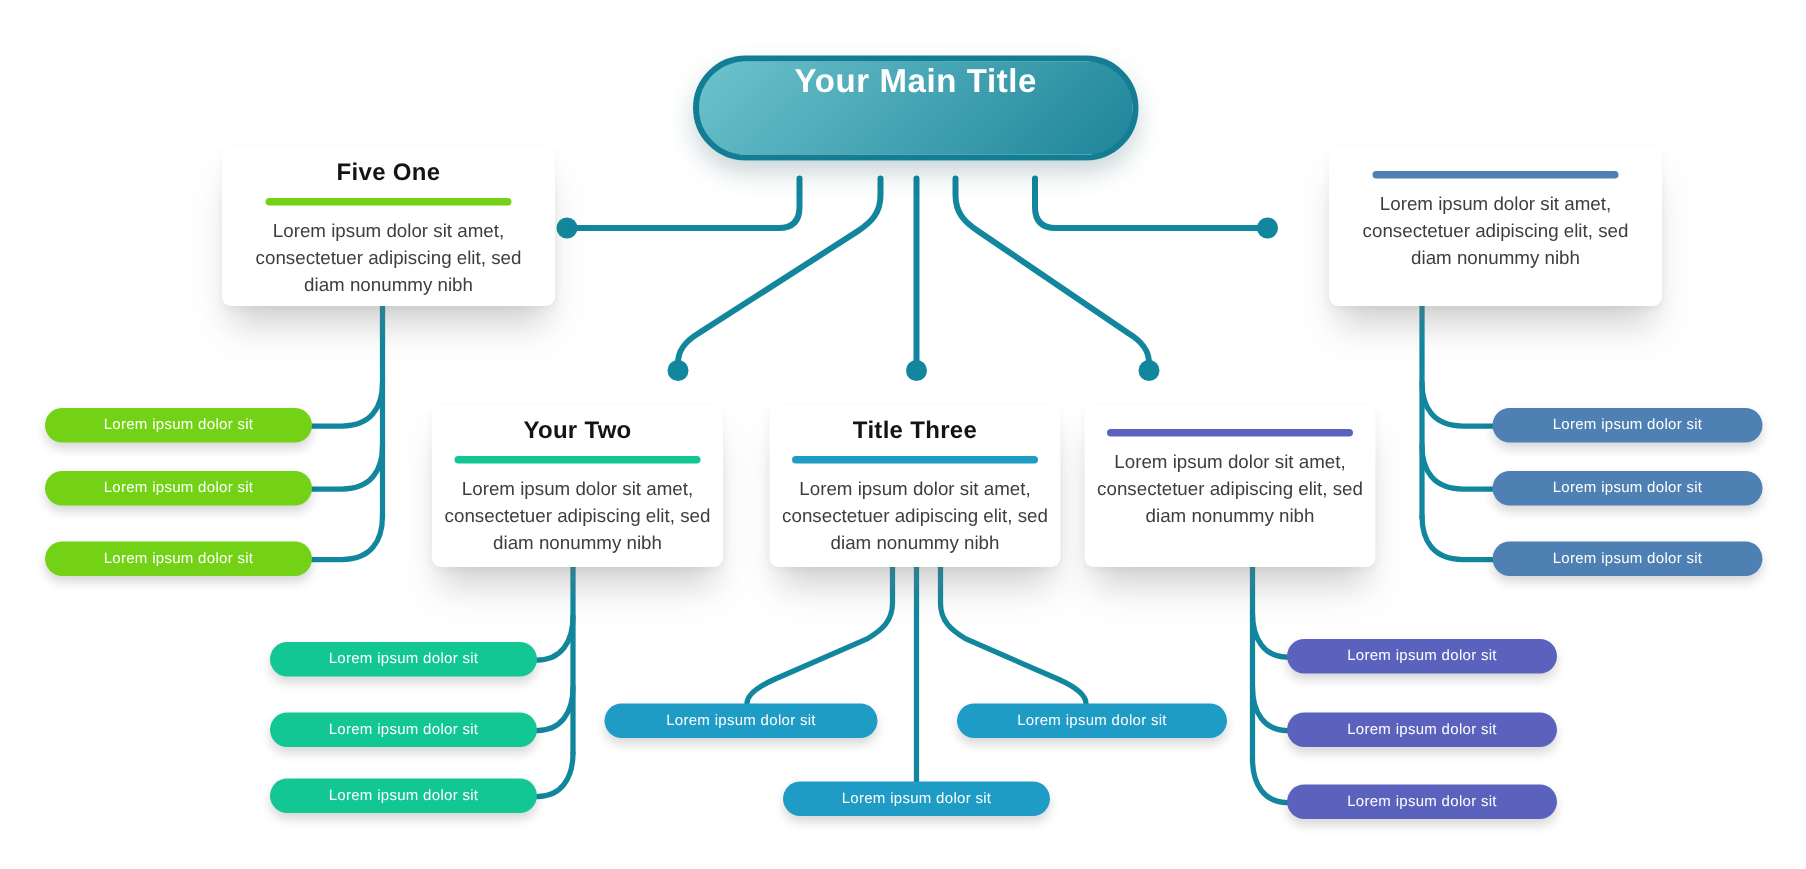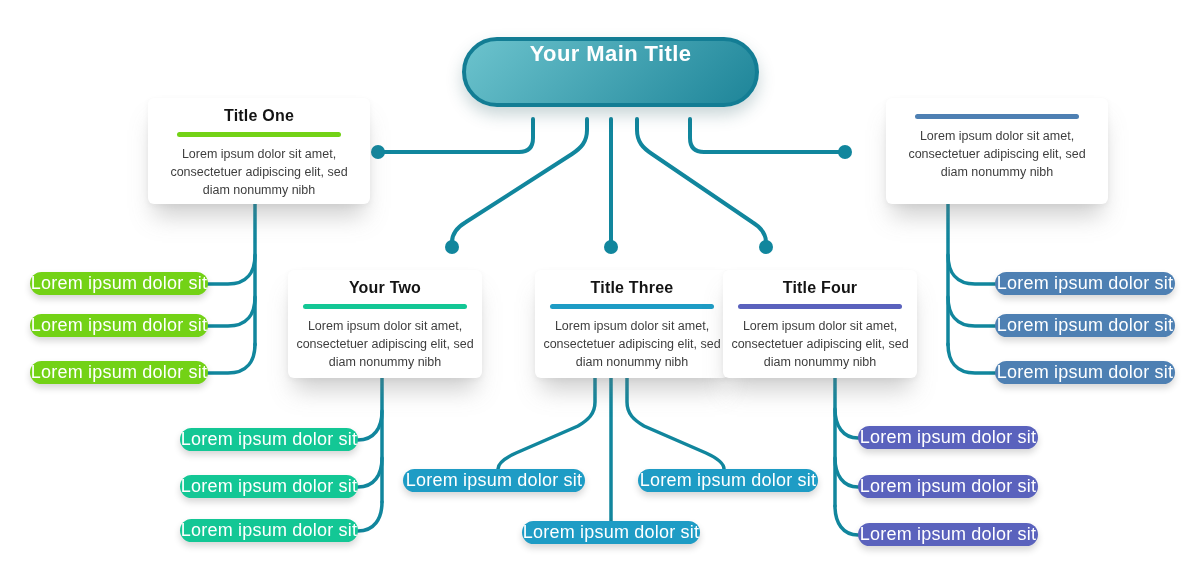--- a/index.html
+++ b/index.html
@@ -26,29 +26,29 @@
     box-shadow:0 8px 16px rgba(40,90,100,.25);
   }
   .card{
     position:absolute;background:#ffffff;border-radius:6px;text-align:center;
     box-shadow:0 18px 22px -6px rgba(120,120,120,.35), 0 2px 6px rgba(0,0,0,.05);
     box-sizing:border-box;padding-top:9px;
   }
   .card-1{left:148px;top:98px;width:222px;height:106px;}
   .card-5{left:886px;top:98px;width:222px;height:106px;}
   .card-2{left:288px;top:270px;width:194px;height:108px;}
-  .card-3{left:535px;top:270px;width:194px;height:108px;}
+  .card-3{left:513px;top:270px;width:194px;height:108px;}
   .card-4{left:723px;top:270px;width:194px;height:108px;}
   .card-title{margin:0;font-size:16px;font-weight:700;color:#141414;letter-spacing:.2px;}
   .rule{width:164px;height:5px;border-radius:3px;margin:7px auto 8px auto;}
   .card-body{margin:0;padding:0 8px;font-size:12.5px;line-height:1.45;color:#3e3e3e;}
   .pill{
     position:absolute;height:23px;border-radius:12px;
     display:flex;align-items:center;justify-content:center;
-    color:#fff;font-size:18px;letter-spacing:.2px;
+    color:#fff;font-size:10px;letter-spacing:.2px;
     box-shadow:0 4px 7px rgba(0,0,0,.16);
   }
   .pill-g1{left:30px;top:272px;width:178px;}
   .pill-g2{left:30px;top:314px;width:178px;}
   .pill-g3{left:30px;top:361px;width:178px;}
   .pill-t1{left:180px;top:428px;width:178px;}
   .pill-t2{left:180px;top:475px;width:178px;}
   .pill-t3{left:180px;top:519px;width:178px;}
   .pill-c1{left:403px;top:469px;width:182px;}
   .pill-c2{left:522px;top:521px;width:178px;}
@@ -103,39 +103,38 @@
     <path stroke-width="3.5" d="M595,378 L595,402 C595,414 588,420 578,426 L516,453 C505,458 498,463 498,469"></path>
     <path stroke-width="3.5" d="M611,378 L611,522"></path>
     <path stroke-width="3.5" d="M627,378 L627,402 C627,414 634,420 644,426 L706,453 C717,458 724,463 724,469"></path>
   </svg>
 
   <div class="main-pill" style="background: linear-gradient(135deg, rgb(108, 195, 205) 0%, rgb(30, 133, 153) 100%); border-color: rgb(19, 125, 148); color: rgb(255, 255, 255);">
     <span>Your Main Title</span>
   </div>
 
   <div class="card card-1">
-    <h3 class="card-title">Title One</h3>
+    <h3 class="card-title">Five One</h3>
     <div class="rule" style="background-color: rgb(115, 210, 22);"></div>
     <p class="card-body">Lorem ipsum dolor sit amet, consectetuer adipiscing elit, sed diam nonummy nibh</p>
   </div>
 
   <div class="card card-2">
     <h3 class="card-title">Your Two</h3>
     <div class="rule" style="background-color: rgb(19, 199, 149);"></div>
     <p class="card-body">Lorem ipsum dolor sit amet, consectetuer adipiscing elit, sed diam nonummy nibh</p>
   </div>
 
   <div class="card card-3">
     <h3 class="card-title">Title Three</h3>
     <div class="rule" style="background-color: rgb(30, 156, 197);"></div>
     <p class="card-body">Lorem ipsum dolor sit amet, consectetuer adipiscing elit, sed diam nonummy nibh</p>
   </div>
 
   <div class="card card-4">
-    <h3 class="card-title">Title Four</h3>
     <div class="rule" style="background-color: rgb(90, 98, 189);"></div>
     <p class="card-body">Lorem ipsum dolor sit amet, consectetuer adipiscing elit, sed diam nonummy nibh</p>
   </div>
 
   <div class="card card-5">
     <div class="rule" style="background-color: rgb(78, 128, 179);"></div>
     <p class="card-body">Lorem ipsum dolor sit amet, consectetuer adipiscing elit, sed diam nonummy nibh</p>
   </div>
 
   <div class="pill pill-g1" style="background-color: rgb(115, 210, 22);">Lorem ipsum dolor sit</div>

